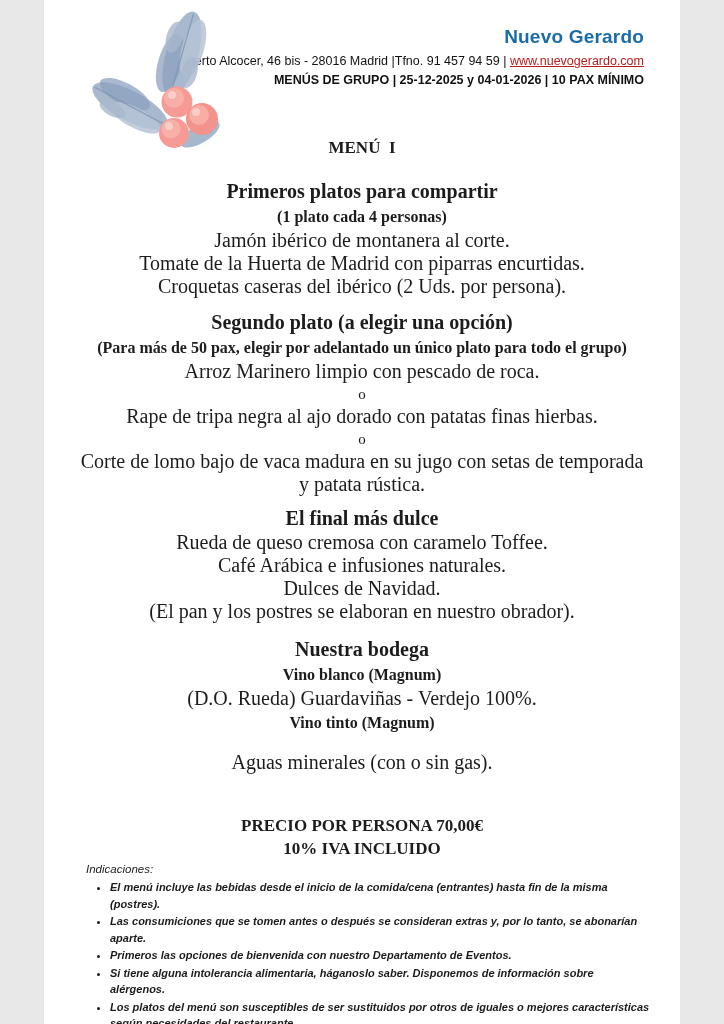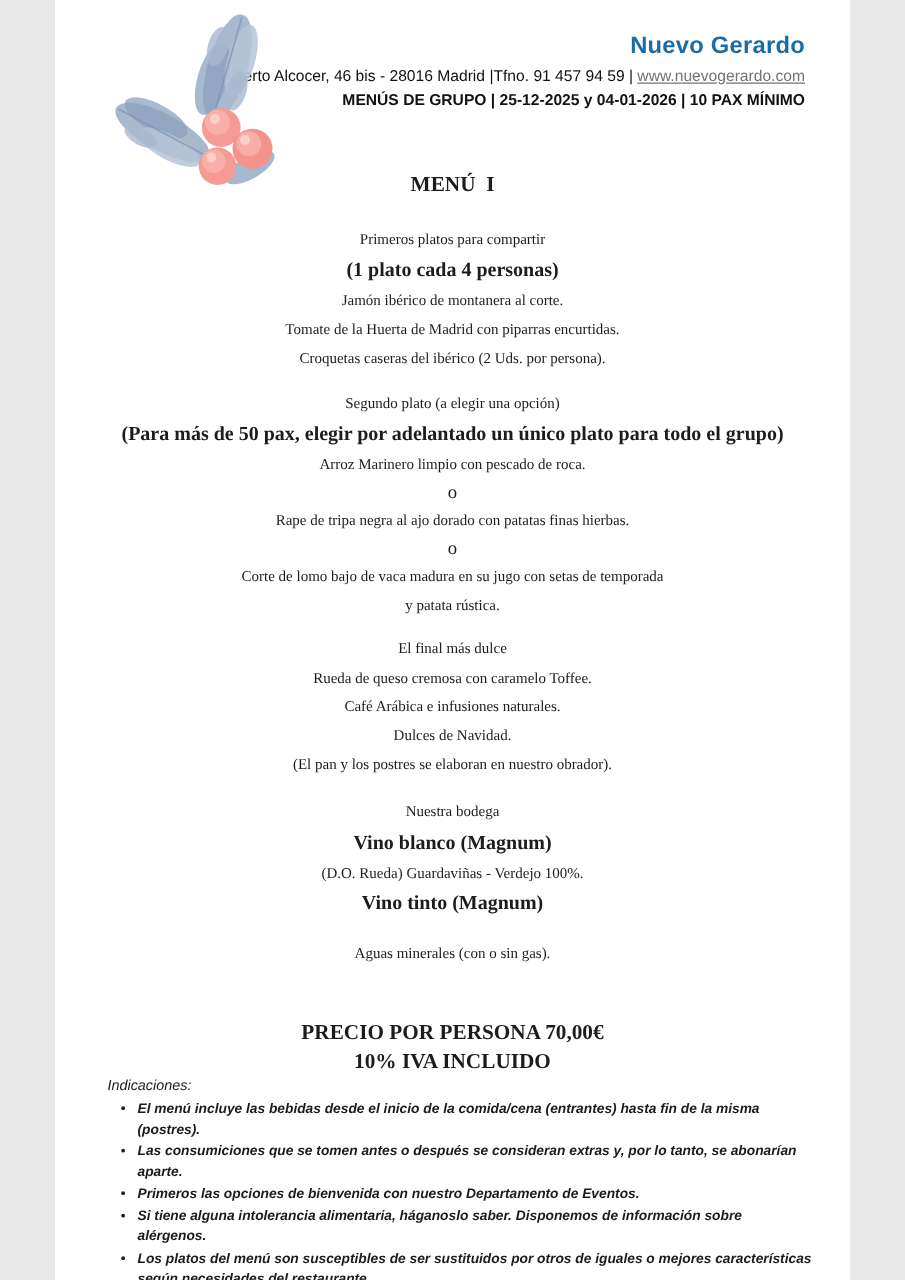--- a/index.html
+++ b/index.html
@@ -6,27 +6,27 @@
   html,body { background:#e8e8e8; }
   .page {
     width:636px; height:1024px; margin:0 auto; background:#ffffff;
     position:relative; overflow:hidden; color:#1c1c1c;
     font-family:"Liberation Serif", serif;
   }
   .decoration { position:absolute; left:34px; top:6px; width:188px; height:150px; }
   header { text-align:right; padding:26px 36px 0 0; font-family:"Liberation Sans", sans-serif; }
   .logo { font-size:19px; font-weight:bold; color:#1a6ca9; letter-spacing:.2px; line-height:22px; }
   .addr { font-size:12.5px; line-height:17px; margin-top:5px; color:#111; }
-  .addr a { color:#737373; text-decoration:underline; cursor:pointer; }
+  .addr a { color:#b91c1c; text-decoration:underline; cursor:pointer; }
   .group-line { font-size:12.5px; font-weight:bold; line-height:17px; margin-top:2px; color:#111; }
   main { text-align:center; font-size:16px; }
   .menu-title { font-size:17px; font-weight:bold; line-height:22px; margin-top:48px; white-space:pre; }
-  .sec-heading { font-size:12px; font-weight:normal; line-height:25px; }
+  .sec-heading { font-size:20px; font-weight:bold; line-height:25px; }
   .sec-sub { font-size:16px; font-weight:bold; line-height:25px; }
-  .line { font-size:12px; line-height:23px; }
+  .line { font-size:20px; line-height:23px; }
   .sep { font-size:15px; line-height:22px; }
   .sec1 { margin-top:20px; }
   .sec2 { margin-top:12px; }
   .sec3 { margin-top:10px; }
   .bodega { margin-top:14px; }
   .water { margin-top:16px; }
   .price-block { margin-top:40px; }
   .price-line { font-size:17px; font-weight:bold; line-height:23px; }
   footer {
     margin-top:2px; text-align:left; padding:0 30px 0 42px;

